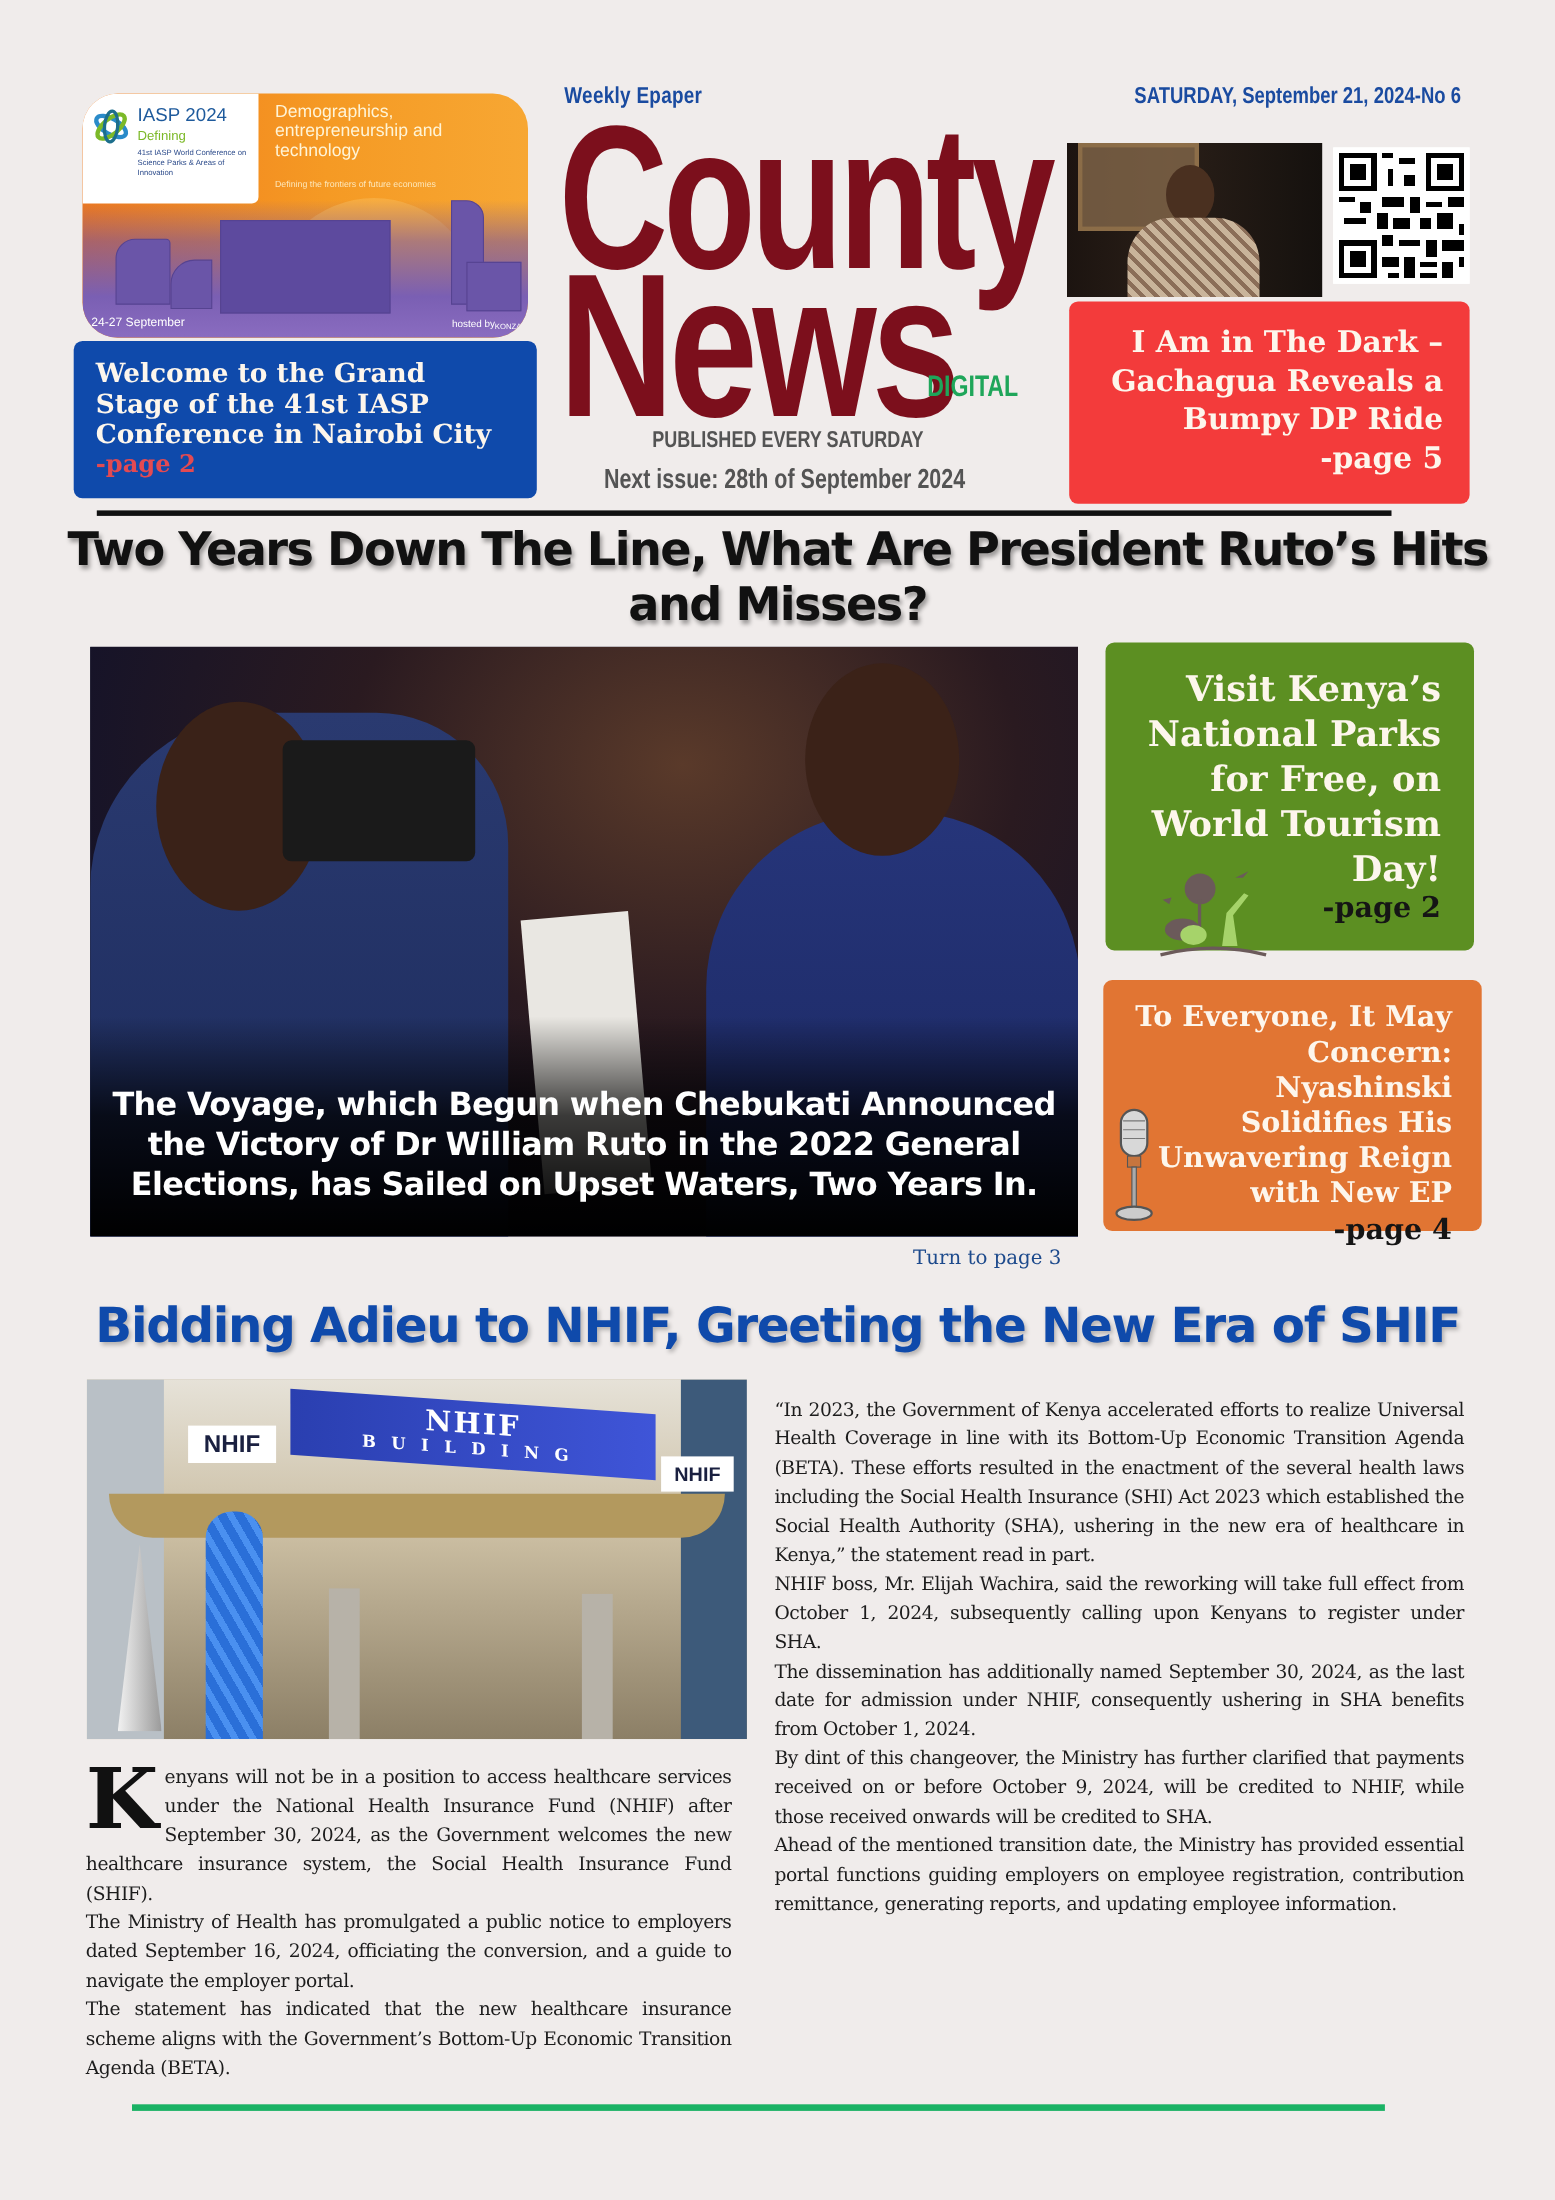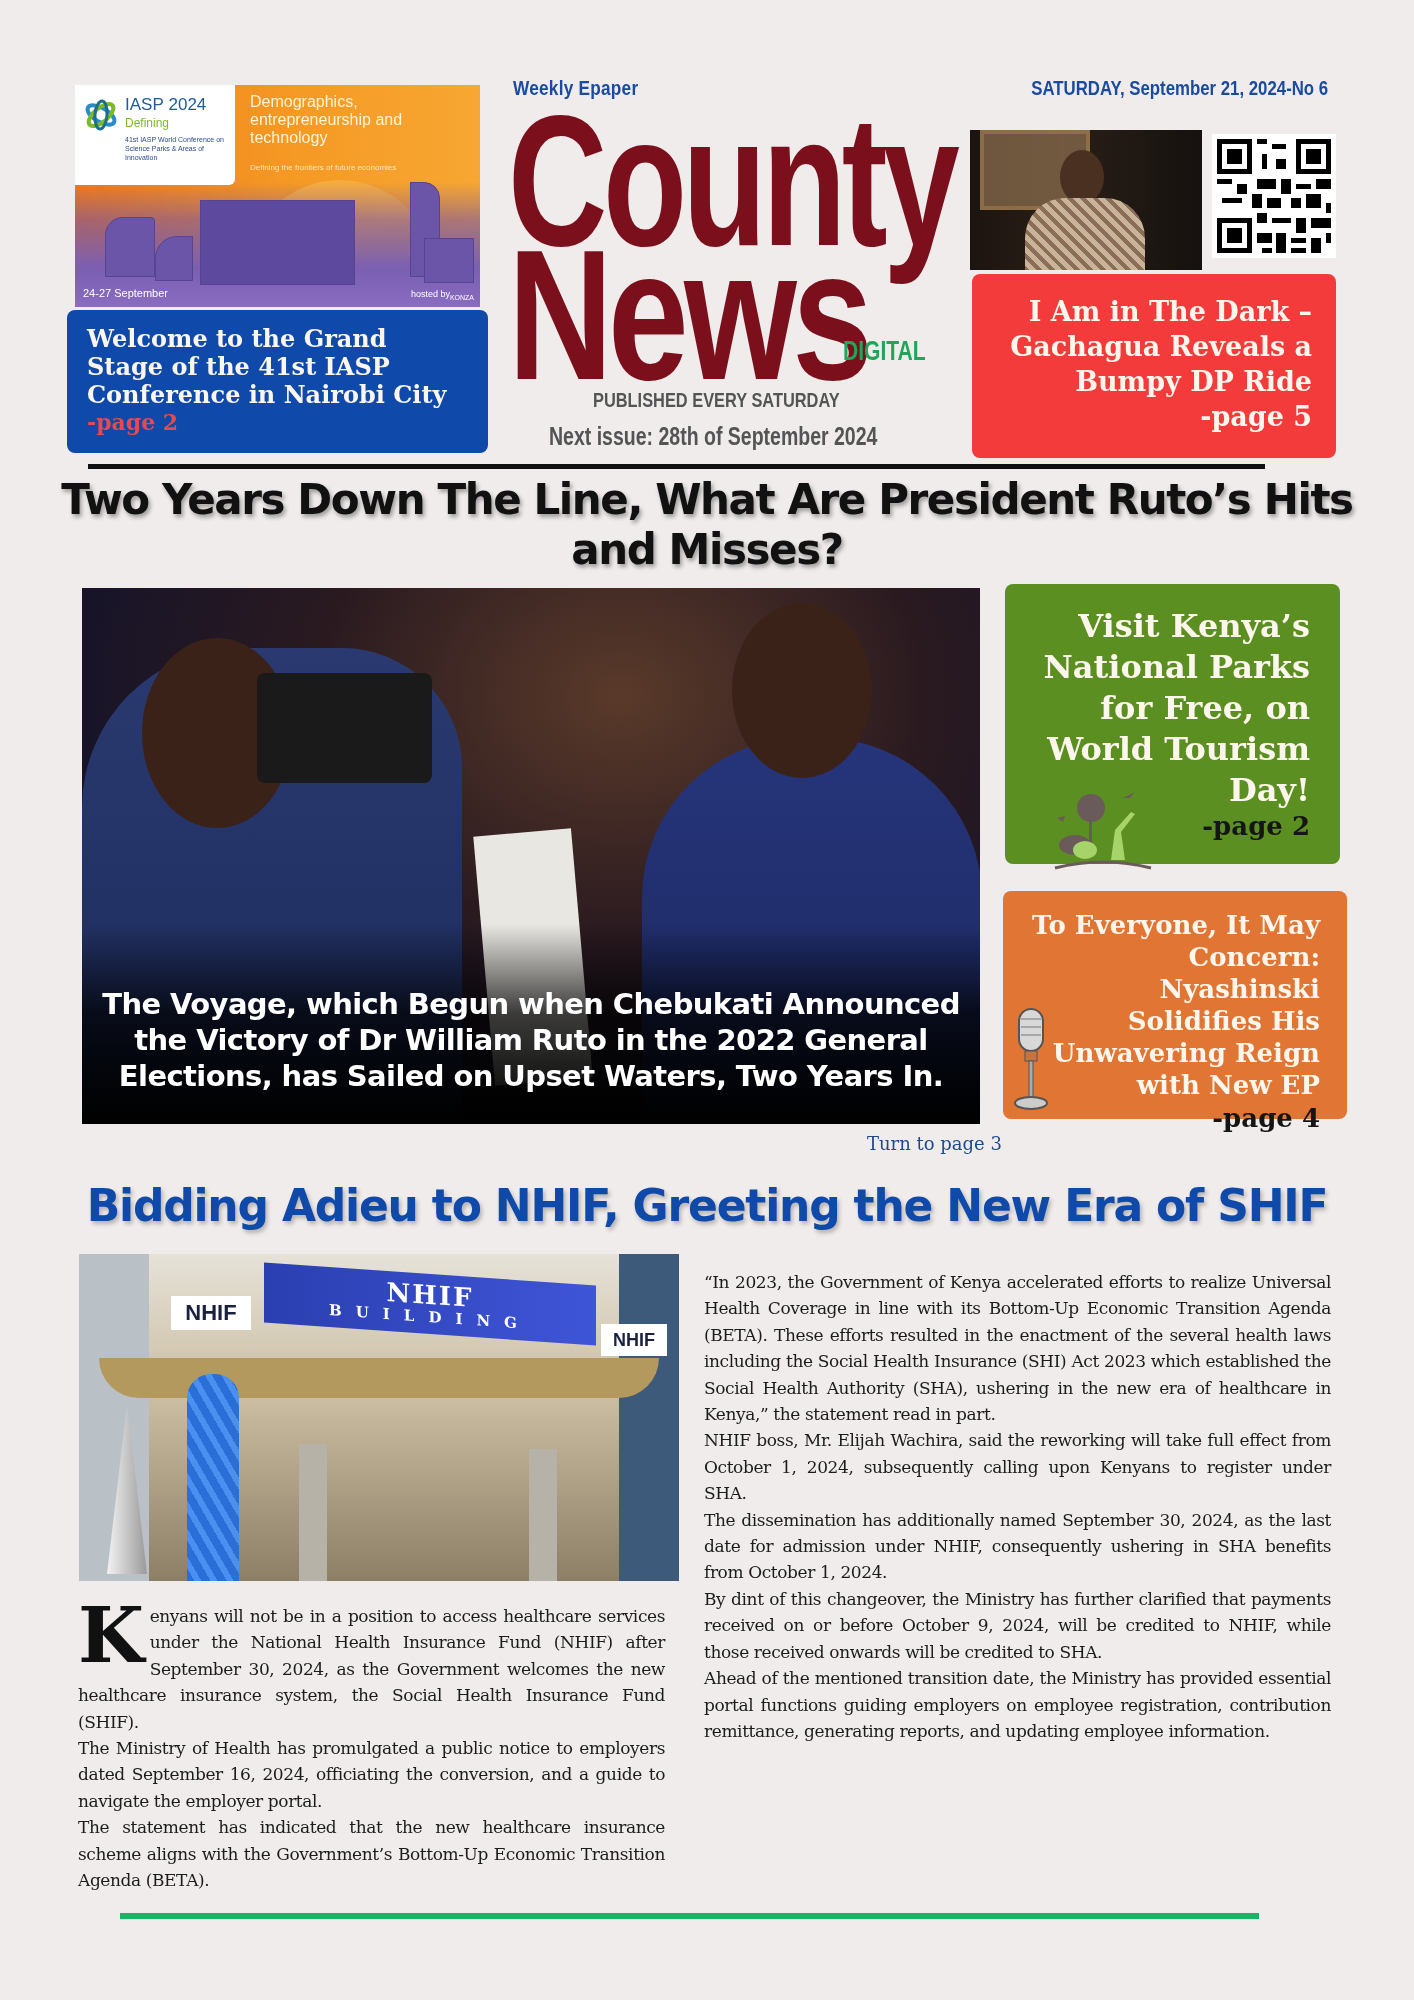--- a/index.html
+++ b/index.html
@@ -6,20 +6,21 @@
   html, body { width: 1414px; height: 2000px; background: #f0eceb; overflow: hidden; }
   body { position: relative; font-family: "Liberation Sans", sans-serif; color: #111; }
 
   .abs { position: absolute; }
 
   
   .iasp-ad {
     left: 75px; top: 85px; width: 405px; height: 222px;
     background: linear-gradient(90deg, #f07a1c 0%, #f59a24 55%, #f7a733 100%);
     overflow: hidden;
+    border-radius: 32px;
   }
   .iasp-logo-box {
     position: absolute; left: 0; top: 0; width: 160px; height: 100px;
     background: #fff; border-bottom-right-radius: 6px; padding: 8px 8px;
   }
   .iasp-globe { position: absolute; left: 8px; top: 12px; width: 36px; height: 36px; }
   .iasp-brand { position: absolute; left: 50px; top: 10px; color: #1e5a9c; font-size: 17px; font-weight: bold; }
   .iasp-brand span { font-weight: normal; }
   .iasp-city { position: absolute; left: 50px; top: 31px; color: #7cb928; font-size: 12px; }
   .iasp-sub { position: absolute; left: 50px; top: 50px; color: #2b4a8a; font-size: 7px; line-height: 9px; width: 105px; }
@@ -79,21 +80,21 @@
     color: #111; letter-spacing: -1.4px; text-shadow: 2px 3px 4px rgba(0,0,0,0.35);
   }
 
   
   .lead-photo { left: 82px; top: 588px; width: 898px; height: 536px; background: #14142a; overflow: hidden; }
   .lead-caption {
     position: absolute; left: 0; right: 0; bottom: 30px; text-align: center; color: #fff;
     font-family: "DejaVu Sans", sans-serif; font-weight: bold; font-size: 29px; line-height: 36px; letter-spacing: -0.6px;
     padding: 0 18px;
   }
-  .turn-page { left: 830px; top: 1133px; color: #1d4a8c; font-family: "DejaVu Serif", serif; font-size: 18px; margin-left: 37px; }
+  .turn-page { left: 830px; top: 1133px; color: #1d4a8c; font-family: "DejaVu Serif", serif; font-size: 18px; }
 
   
   .shif-headline {
     left: 60px; top: 1178px; width: 1294px; text-align: center;
     font-family: "DejaVu Sans", sans-serif; font-weight: bold; font-size: 44px; line-height: 56px;
     color: #0f4aab; letter-spacing: -1.2px; text-shadow: 2px 3px 4px rgba(0,0,0,0.25);
   }
 
   .nhif-photo { left: 79px; top: 1254px; width: 600px; height: 327px; background: #cfc6b4; overflow: hidden; }
 

